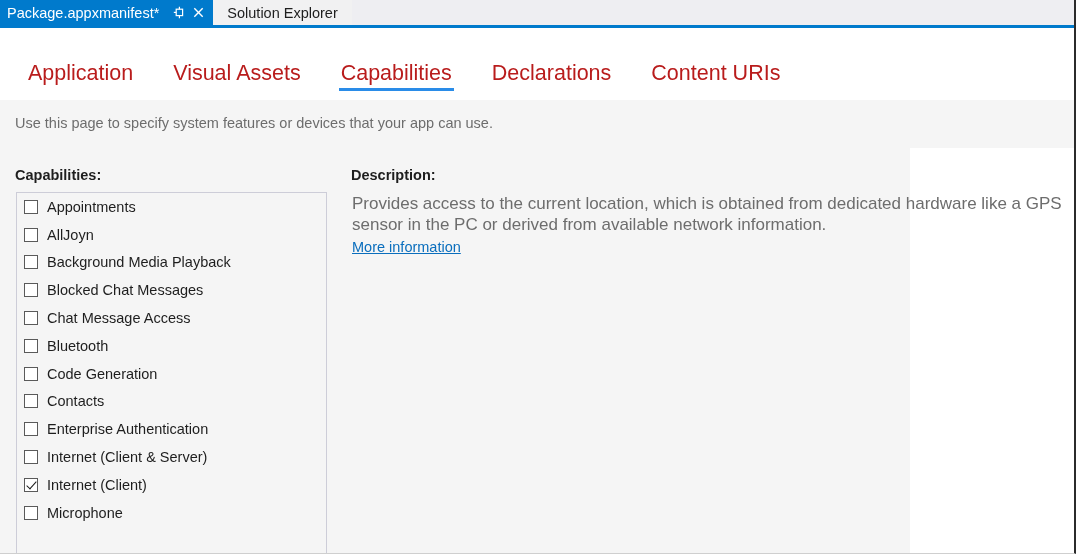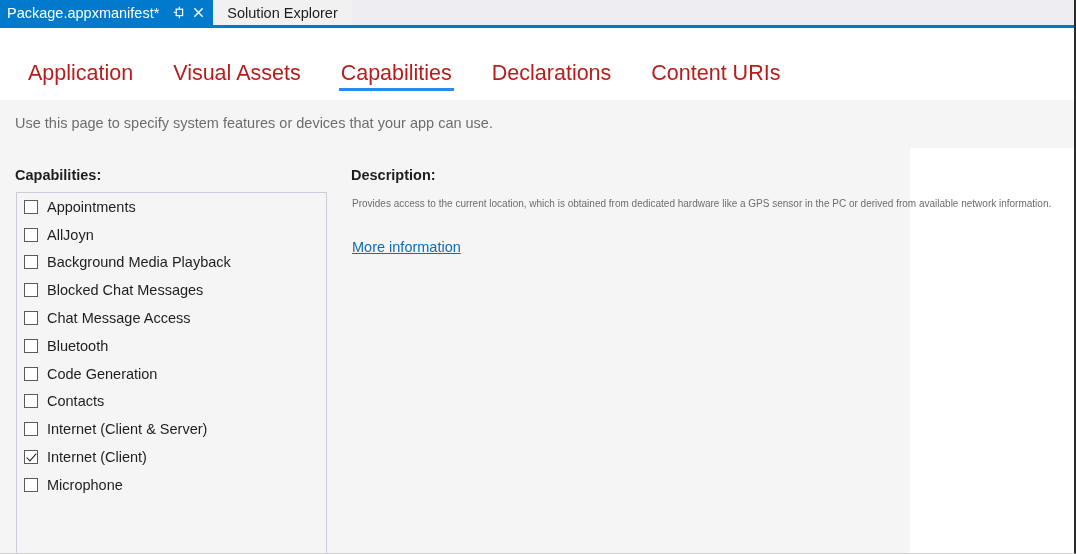--- a/index.html
+++ b/index.html
@@ -186,21 +186,21 @@
     border-width: 0 1.8px 1.8px 0;
     transform: rotate(42deg);
   }
 
   
   .desc-body {
     position: absolute;
     left: 352px;
     top: 46px;
     width: 710px;
-    font-size: 10px;
+    font-size: 17px;
     color: #6d6d6d;
     line-height: 20.5px;
   }
   .desc-link {
     position: absolute;
     left: 352px;
     top: 91px;
     font-size: 14.5px;
     color: #0a6ebd;
     text-decoration: underline;
@@ -301,20 +301,24 @@
         <div class="listrow">
           <span class="cbox"></span>
           <span>Code Generation</span>
         </div>
         <div class="listrow">
           <span class="cbox"></span>
           <span>Contacts</span>
         </div>
         <div class="listrow">
           <span class="cbox"></span>
+          <span>Enterprise Authentication</span>
+        </div>
+        <div class="listrow">
+          <span class="cbox"></span>
           <span>Internet (Client &amp; Server)</span>
         </div>
         <div class="listrow">
           <span class="cbox checked"></span>
           <span>Internet (Client)</span>
         </div>
         <div class="listrow">
           <span class="cbox"></span>
           <span>Microphone</span>
         </div>

